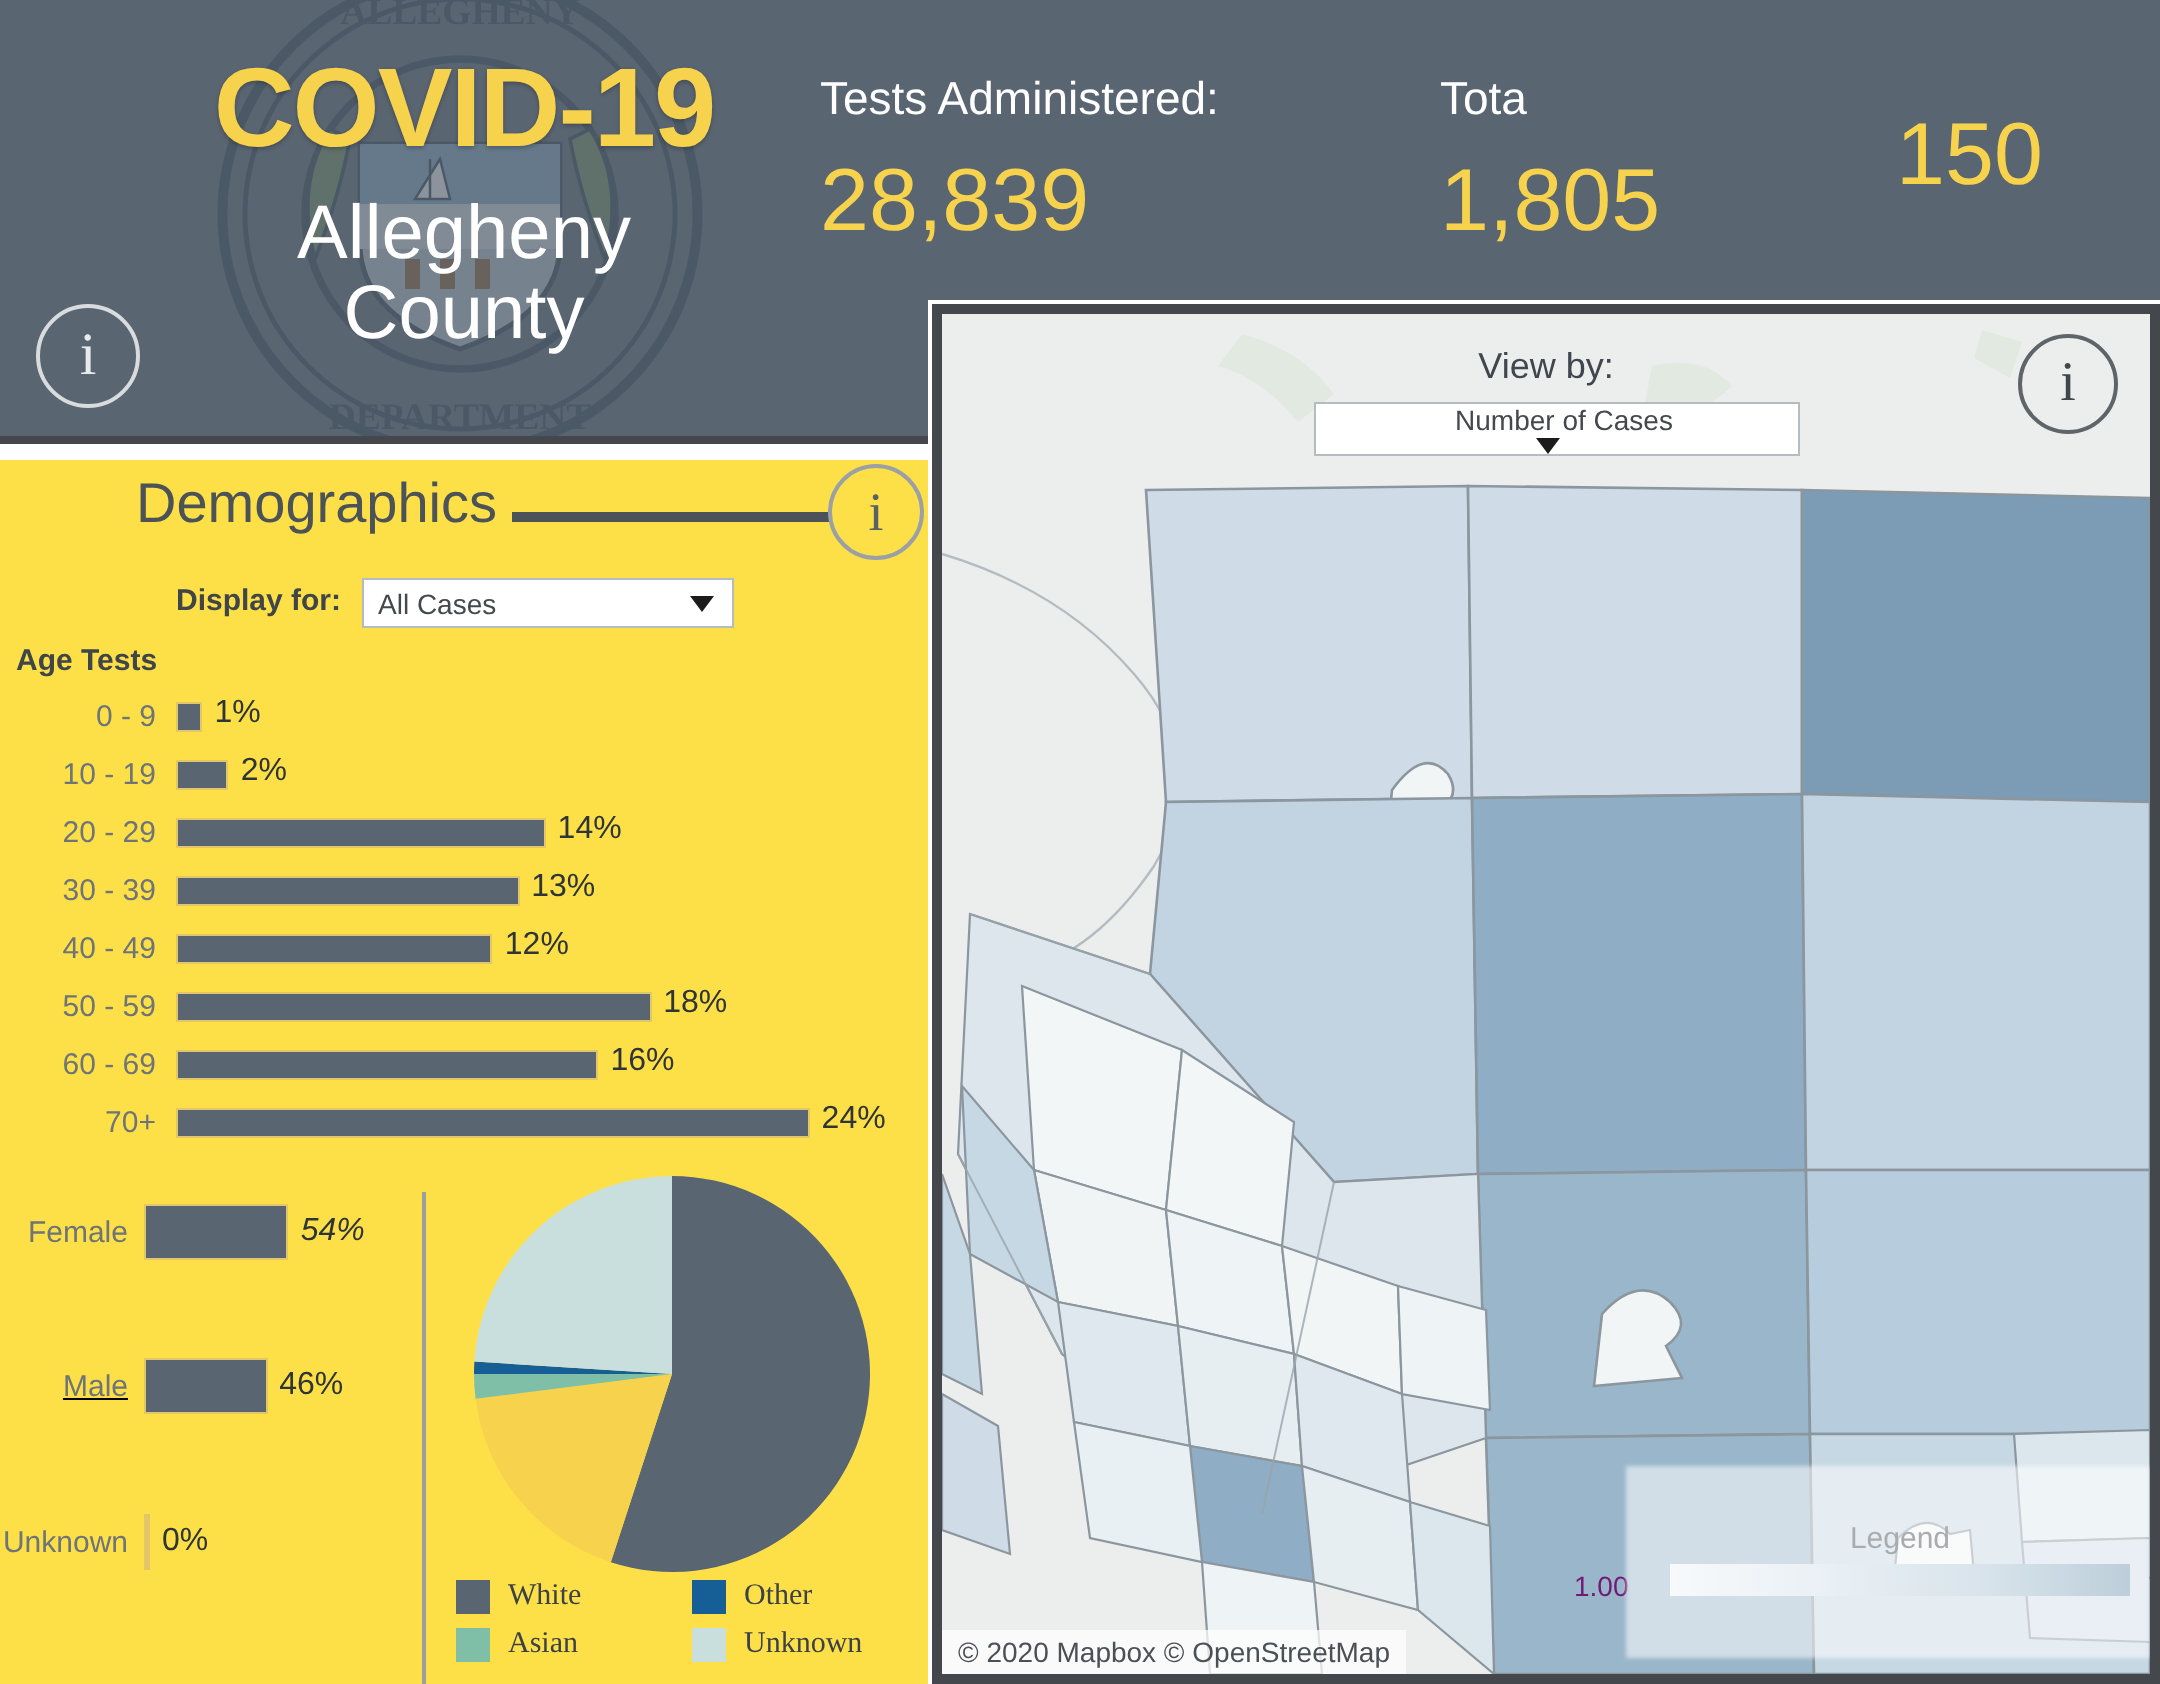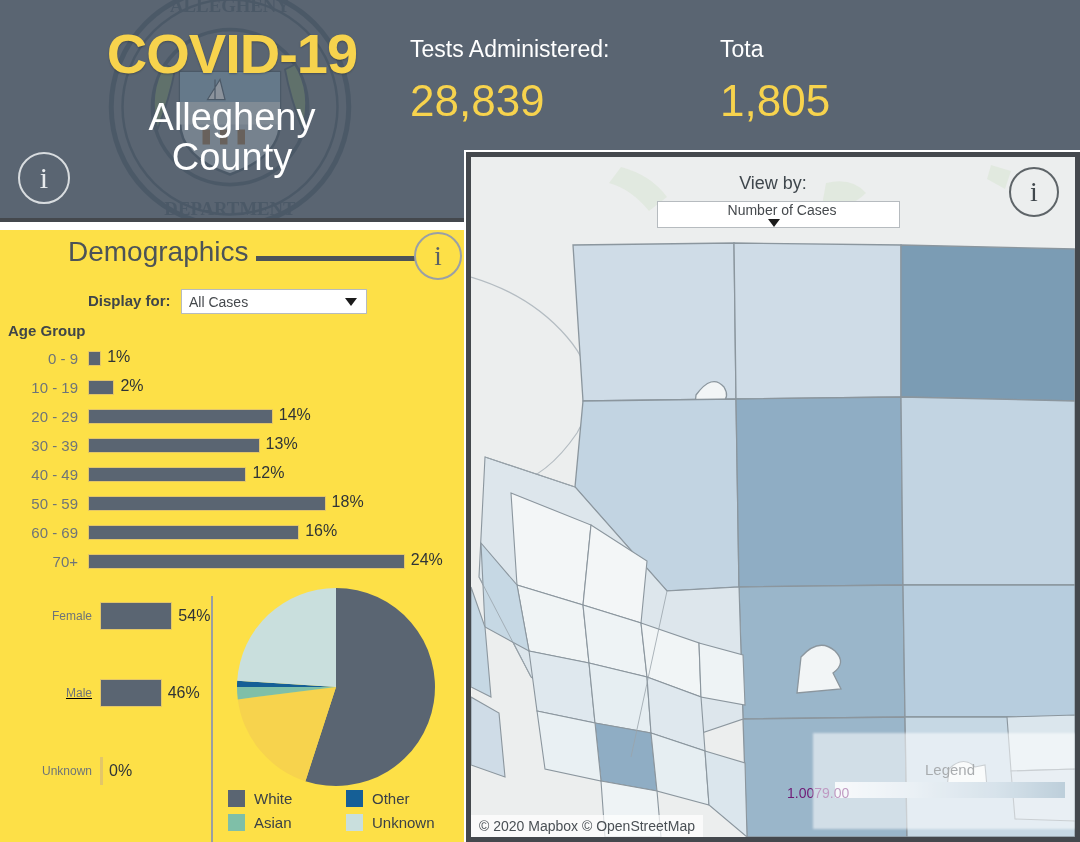--- a/index.html
+++ b/index.html
@@ -132,22 +132,22 @@
     background:#5a6572; border:1.5px solid #e3c668;
   }
   .bar-val {
     position:absolute; top:4px; font-size:16px; color:#2f3437; white-space:nowrap;
   }
 
   
   .gender { position:absolute; left:0; top:366px; width:212px; height:250px; }
   .g-row { position:absolute; left:0; width:212px; height:40px; display:flex; align-items:center; }
   .g-cat {
-    width:100px; text-align:right; padding-right:8px;
-    font-size:12px; color:#6e7478; white-space:nowrap;
+    width:72px; text-align:right; padding-right:8px;
+    font-size:15px; color:#6e7478; white-space:nowrap;
   }
   .g-track { position:relative; flex:1; height:40px; }
   .g-fill {
     position:absolute; left:0; top:6px; height:28px;
     background:#5a6572; border:1.5px solid #e3c668;
   }
   .g-zero {
     position:absolute; left:0; top:6px; width:3px; height:28px;
     background:#e3c668;
   }
@@ -159,21 +159,21 @@
   }
 
   
   .pie-wrap { position:absolute; left:216px; top:360px; width:248px; height:256px; }
   .pie { position:absolute; left:20px; top:-3px; width:200px; height:200px; }
   .pie-legend {
     position:absolute; left:12px; top:200px; width:236px;
     display:grid; grid-template-columns:118px 118px; row-gap:7px;
     font-size:15px; color:#3b4146;
   }
-  .leg-item { display:flex; align-items:flex-start; }
+  .leg-item { display:flex; align-items:flex-start;font-family:Liberation Serif, serif; }
   .leg-swatch { width:17px; height:17px; margin-right:9px; flex:none; }
   .leg-text { white-space:nowrap; }
 
   
   .mapwrap {
     position:absolute; left:466px; top:152px; width:614px; height:690px;
     background:#ececec; border:5px solid #44484d; overflow:hidden;
   }
   .map-svg { position:absolute; left:0; top:0; width:604px; height:680px; }
   .map-topbar {
@@ -191,21 +191,21 @@
   }
   .map-legend { position:absolute; right:10px; bottom:36px; width:230px; }
   .map-legend-title {
     text-align:center; font-size:15px; color:#3f474d; margin-bottom:4px;
   }
   .map-legend-bar {
     height:16px; width:230px;
     background:linear-gradient(to right,#eef3f7 0%,#cfdde8 35%,#a6c0d2 70%,#6d94ae 100%);
   }
   .map-legend-ends {
-    display:flex; justify-content:flex-start;
+    display:flex; justify-content:space-between;
     font-size:14px; color:#701a75; margin-top:-13px;
   }
   .legend-min { margin-left:-48px; }
   .legend-max { margin-right:-44px; }
   .map-attrib {
     position:absolute; left:0; bottom:0; height:22px;
     background:rgba(255,255,255,.72);
     display:flex; align-items:center; padding:0 8px;
     font-size:14px; color:#4a5055; white-space:nowrap;
   }
@@ -255,39 +255,43 @@
 
   <div class="stats">
     <div class="stat" id="stat0">
       <div class="stat-label">Tests Administered:</div>
       <div class="stat-value">28,839</div>
     </div>
     <div class="stat" id="stat1">
       <div class="stat-label">Tota</div>
       <div class="stat-value">1,805</div>
     </div>
+    <div class="stat" id="stat2">
+      <div class="stat-label"></div>
+      <div class="stat-value">150</div>
+    </div>
   </div>
 
   <div class="demo">
 
     <div class="demo-head">
       <div class="demo-title">Demographics</div>
       <div class="demo-rule"></div>
       <div class="info-circle demo-info">i</div>
     </div>
 
     <div class="ctrl-row">
       <div class="ctrl-label">Display for:</div>
       <div class="select-box" id="display-select">
         <span class="select-text">All Cases</span>
         <span class="caret"></span>
       </div>
     </div>
 
-    <div class="axis-label">Age Group</div>
+    <div class="axis-label">Age Tests</div>
 
     <div class="agechart" id="age-chart">
         <div class="bar-row" style="top: 0px;">
           <div class="bar-cat">0 - 9</div>
           <div class="bar-track">
             <div class="bar-fill" style="width: 13.2px;"></div>
             <div class="bar-val" style="left: 19.2px;">1%</div>
           </div>
         </div>
         <div class="bar-row" style="top: 29px;">
@@ -339,21 +343,21 @@
             <div class="bar-val" style="left: 322.8px;">24%</div>
           </div>
         </div>
       </div>
 
     <div class="gender" id="gender-chart">
         <div class="g-row" style="top: 0px;">
           <div class="g-cat">Female</div>
           <div class="g-track">
             <div class="g-fill" style="width: 72.36px;"></div>
-            <div class="g-val" style="left: 78.36px;">54%</div>
+            <div class="g-val" style="left: 78.36px; font-style: italic;">54%</div>
           </div>
         </div>
         <div class="g-row" style="top: 77px; text-decoration: underline;">
           <div class="g-cat">Male</div>
           <div class="g-track">
             <div class="g-fill" style="width: 61.64px;"></div>
             <div class="g-val" style="left: 67.64px;">46%</div>
           </div>
         </div>
         <div class="g-row" style="top: 155px;">

